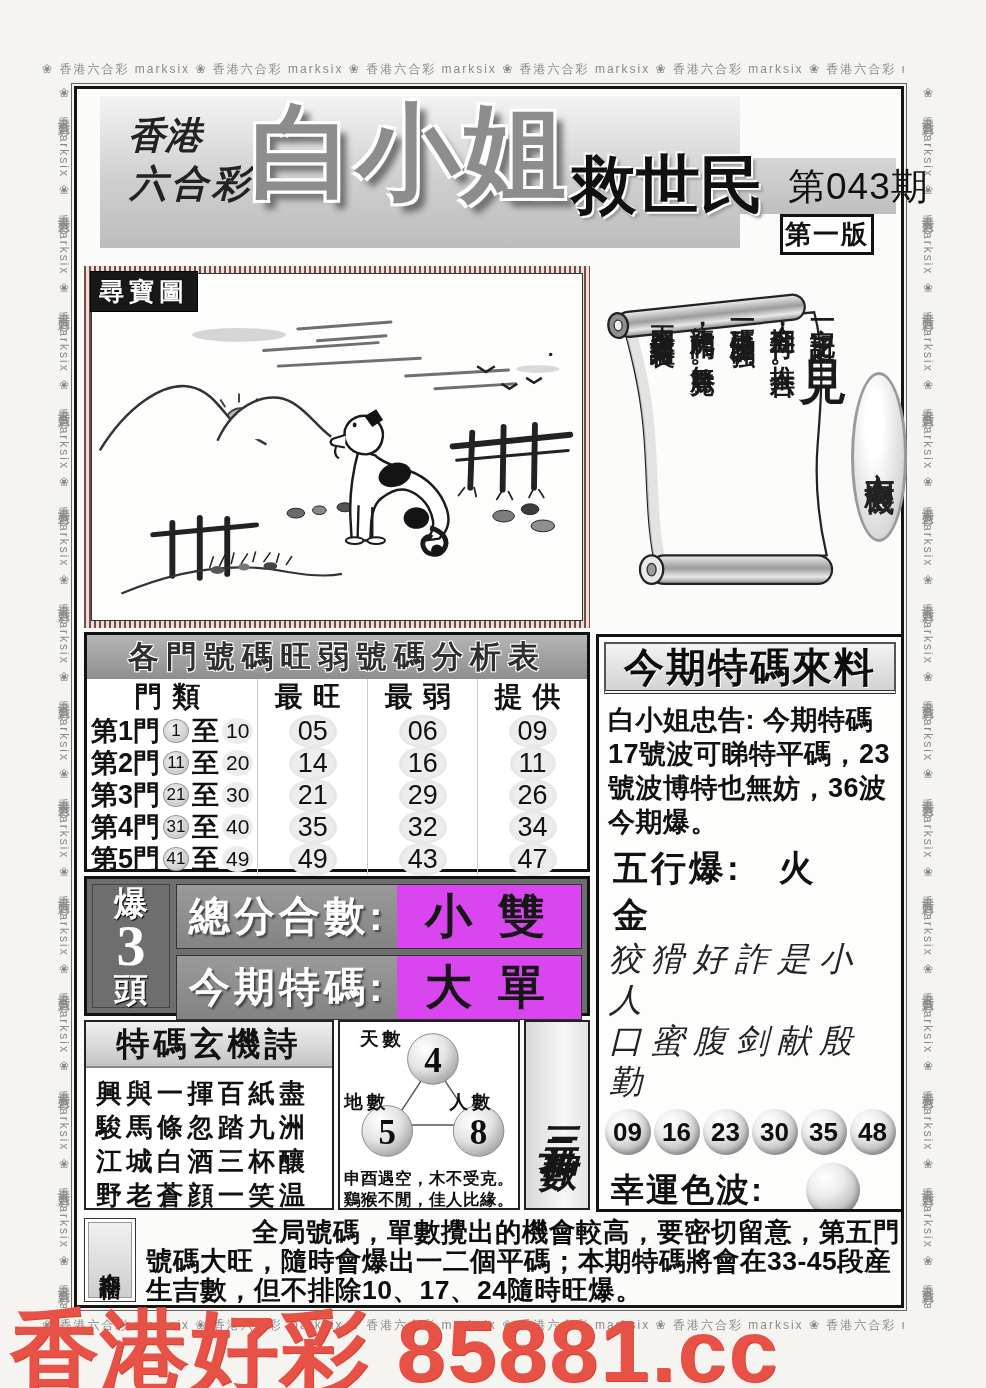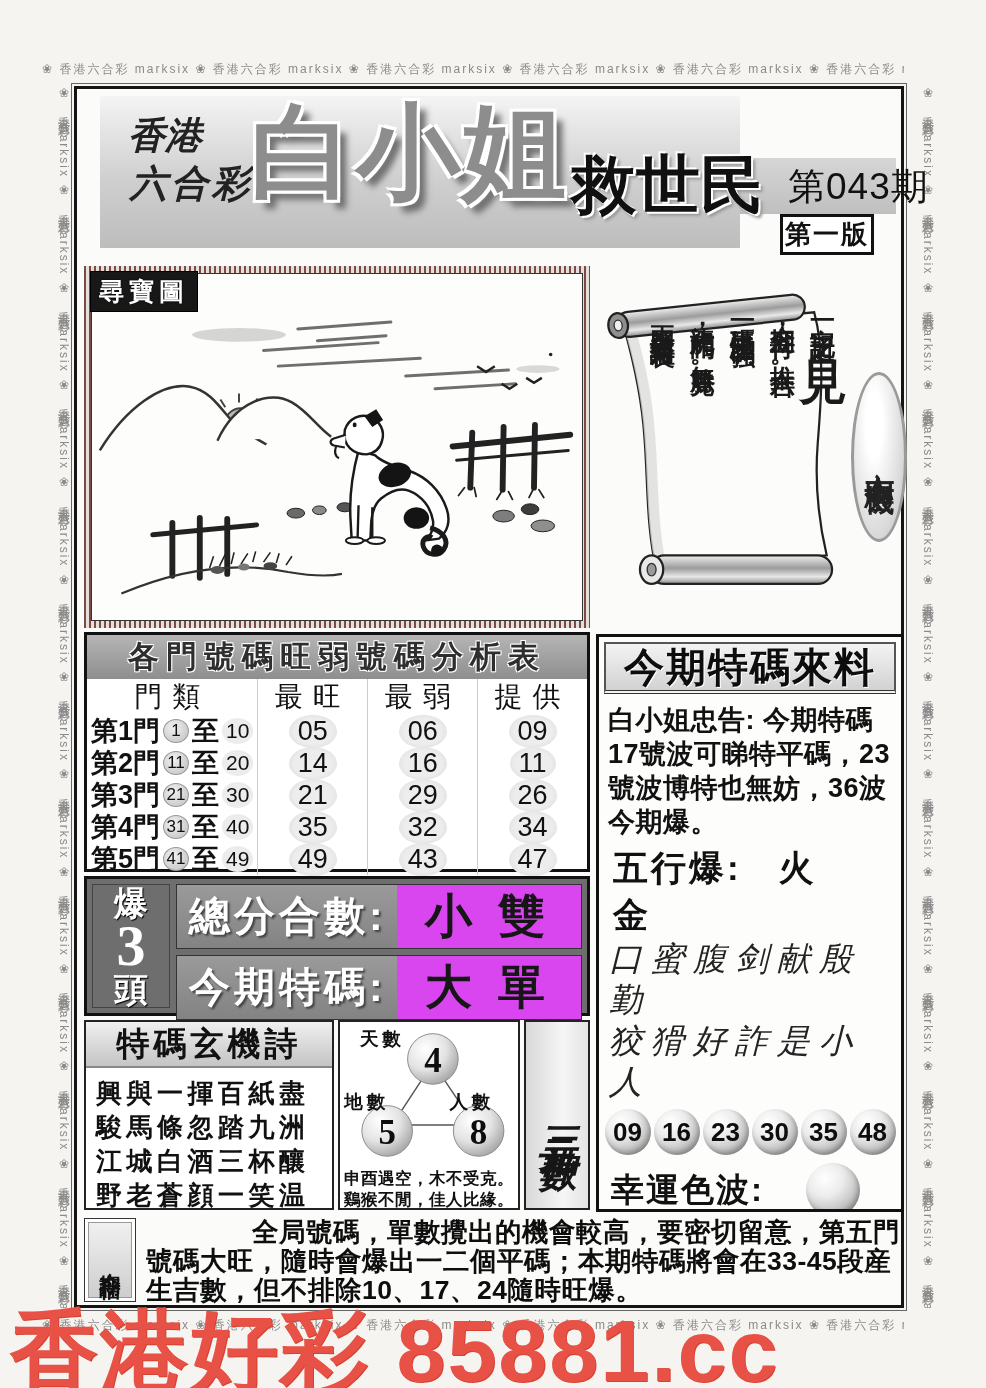--- a/index.html
+++ b/index.html
@@ -58,21 +58,21 @@
   .analysis { position:absolute; left:84px; top:632px; width:506px; height:240px;
     border:3px solid #111; background:#fff; }
   .tbl-title { height:44px; background:linear-gradient(180deg,#b5b5b5,#8e8e8e);
     display:flex; align-items:center; justify-content:center;
     font-size:31px; font-weight:bold; letter-spacing:7px; color:#2e2e2e;
     text-shadow:-1px -1px 0 #fff,1px -1px 0 #fff,-1px 1px 0 #fff,1px 1px 0 #fff; }
   .tbl { display:grid; grid-template-columns: 1.55fr 1fr 1fr 1fr; }
   .tbl > div { display:flex; align-items:center; justify-content:center;
     height:32px; border-left:1px solid #ccc; }
   .tbl > div:nth-child(4n+1){ border-left:none; }
-  .tbl .hdr { height:36px; font-size:28px; font-weight:normal; letter-spacing:10px; }
+  .tbl .hdr { height:36px; font-size:28px; font-weight:bold; letter-spacing:10px; }
   .gate { gap:3px; font-weight:bold; font-size:27px; }
   .circ { display:inline-flex; width:26px; height:24px; border-radius:50%;
     background:radial-gradient(circle at 40% 35%, #f2f2f2, #bdbdbd);
     border:1px solid #999; font-size:17px; font-weight:normal;
     align-items:center; justify-content:center; }
   .endnum { font-size:21px; font-weight:normal; background:#ececec; border-radius:50%; padding:1px 4px; }
   .val { font-size:27px; font-weight:500; background:radial-gradient(ellipse, #ededed 55%, #e0e0e0 80%, transparent 100%); padding:1px 9px; border-radius:50%; }
   
   .burst { position:absolute; left:84px; top:876px; width:506px; height:140px;
     border:3px solid #111; background:#6e6e6e; display:flex; padding:5px; gap:6px; }
@@ -411,22 +411,22 @@
 
   <div class="sanyuan">三元神數</div>
 
   <div class="special">
     <div class="sp-header">今期特碼來料</div>
     <div class="sp-advice"><span>白小姐忠告:</span> <span>今期特碼17號波可睇特平碼，23號波博特也無妨，36波今期爆。</span></div>
     <div class="sp-wuxing">
       <span>五行爆:</span>
       <span class="wx-val">火 金</span>
     </div>
+    <div class="sp-hand">狡猾好詐是小人</div>
     <div class="sp-hand">口蜜腹剑献殷勤</div>
-    <div class="sp-hand">狡猾好詐是小人</div>
     <div class="sp-balls">
       <span class="ball">09</span>
       <span class="ball">16</span>
       <span class="ball">23</span>
       <span class="ball">30</span>
       <span class="ball">35</span>
       <span class="ball">48</span>
     </div>
     <div class="sp-row">
       <span class="lab">幸運色波:</span>

